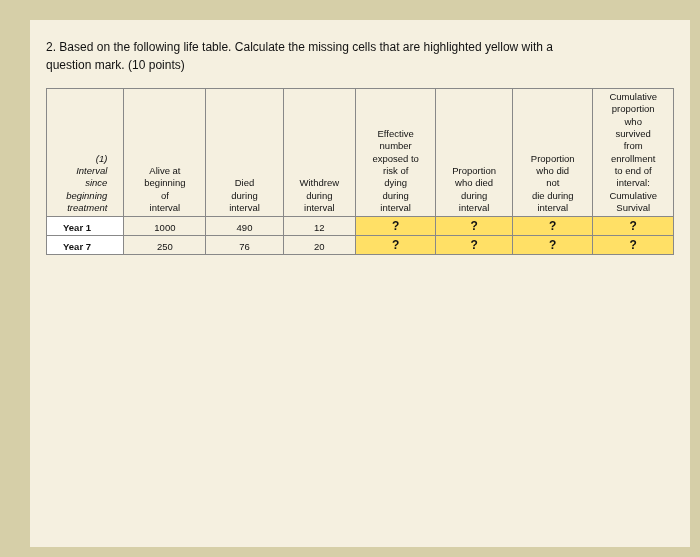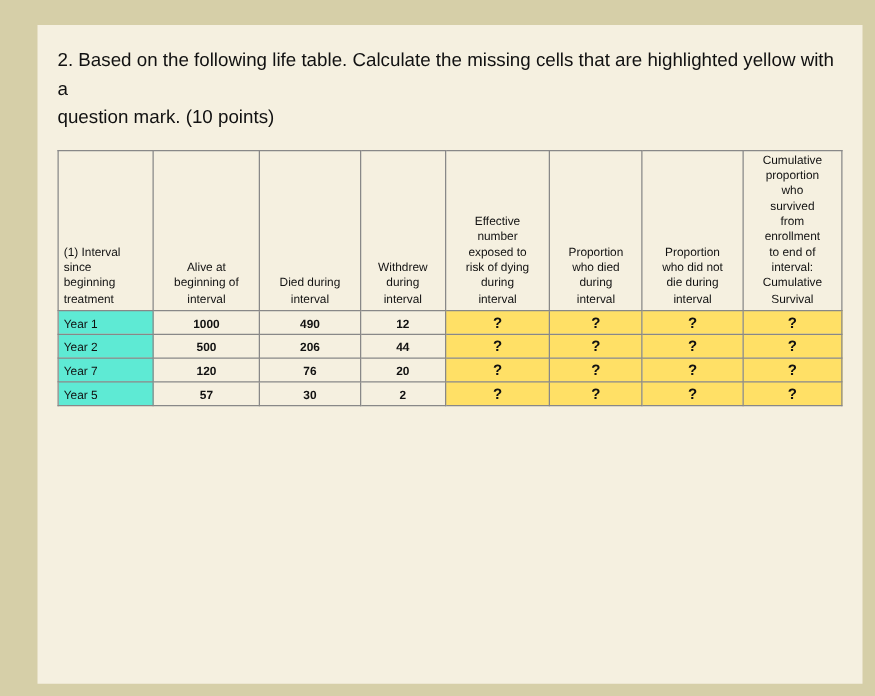--- a/index.html
+++ b/index.html
@@ -19,58 +19,58 @@
       position: absolute;
       top: 20px;
       left: 30px;
       right: 10px;
       bottom: 10px;
       background: #f5f0e0;
       padding: 18px 16px 12px 16px;
     }
 
     .instructions {
-      font-size: 15px;
+      font-size: 12px;
       margin-bottom: 14px;
       line-height: 1.5;
     }
 
     table {
       border-collapse: collapse;
       width: 100%;
       font-size: 9.5px;
     }
 
     th, td {
       border: 1px solid #888;
-      padding: 2px 4px;
+      padding: 2px 16px;
       vertical-align: bottom;
       text-align: center;
     }
 
     th {
       background: #f5f0e0;
       font-weight: normal;
       line-height: 1.3;
     }
 
     .col-header-left {
-      text-align: left;
+      text-align: right;
+      font-style: italic;
     }
 
     .row-label {
       text-align: left;
-      font-weight: normal;
-      background: #5eead4;
+      font-weight: bold;
+      background: #ffffff;
       white-space: nowrap;
     }
 
     .data-cell {
       background: #f5f0e0;
-      font-weight: bold;
     }
 
     .yellow-cell {
       background: #ffe066;
       font-weight: bold;
       font-size: 12px;
     }
 
     .header-row th {
       vertical-align: bottom;
@@ -119,44 +119,24 @@
         <td class="row-label">Year 1</td>
         <td class="data-cell">1000</td>
         <td class="data-cell">490</td>
         <td class="data-cell">12</td>
         <td class="yellow-cell">?</td>
         <td class="yellow-cell">?</td>
         <td class="yellow-cell">?</td>
         <td class="yellow-cell">?</td>
       </tr>
       <tr>
-        <td class="row-label">Year 2</td>
-        <td class="data-cell">500</td>
-        <td class="data-cell">206</td>
-        <td class="data-cell">44</td>
-        <td class="yellow-cell">?</td>
-        <td class="yellow-cell">?</td>
-        <td class="yellow-cell">?</td>
-        <td class="yellow-cell">?</td>
-      </tr>
-      <tr>
         <td class="row-label">Year 7</td>
-        <td class="data-cell">120</td>
+        <td class="data-cell">250</td>
         <td class="data-cell">76</td>
         <td class="data-cell">20</td>
-        <td class="yellow-cell">?</td>
-        <td class="yellow-cell">?</td>
-        <td class="yellow-cell">?</td>
-        <td class="yellow-cell">?</td>
-      </tr>
-      <tr>
-        <td class="row-label">Year 5</td>
-        <td class="data-cell">57</td>
-        <td class="data-cell">30</td>
-        <td class="data-cell">2</td>
         <td class="yellow-cell">?</td>
         <td class="yellow-cell">?</td>
         <td class="yellow-cell">?</td>
         <td class="yellow-cell">?</td>
       </tr>
     </tbody>
   </table>
 </div>
 
 </body></html>

